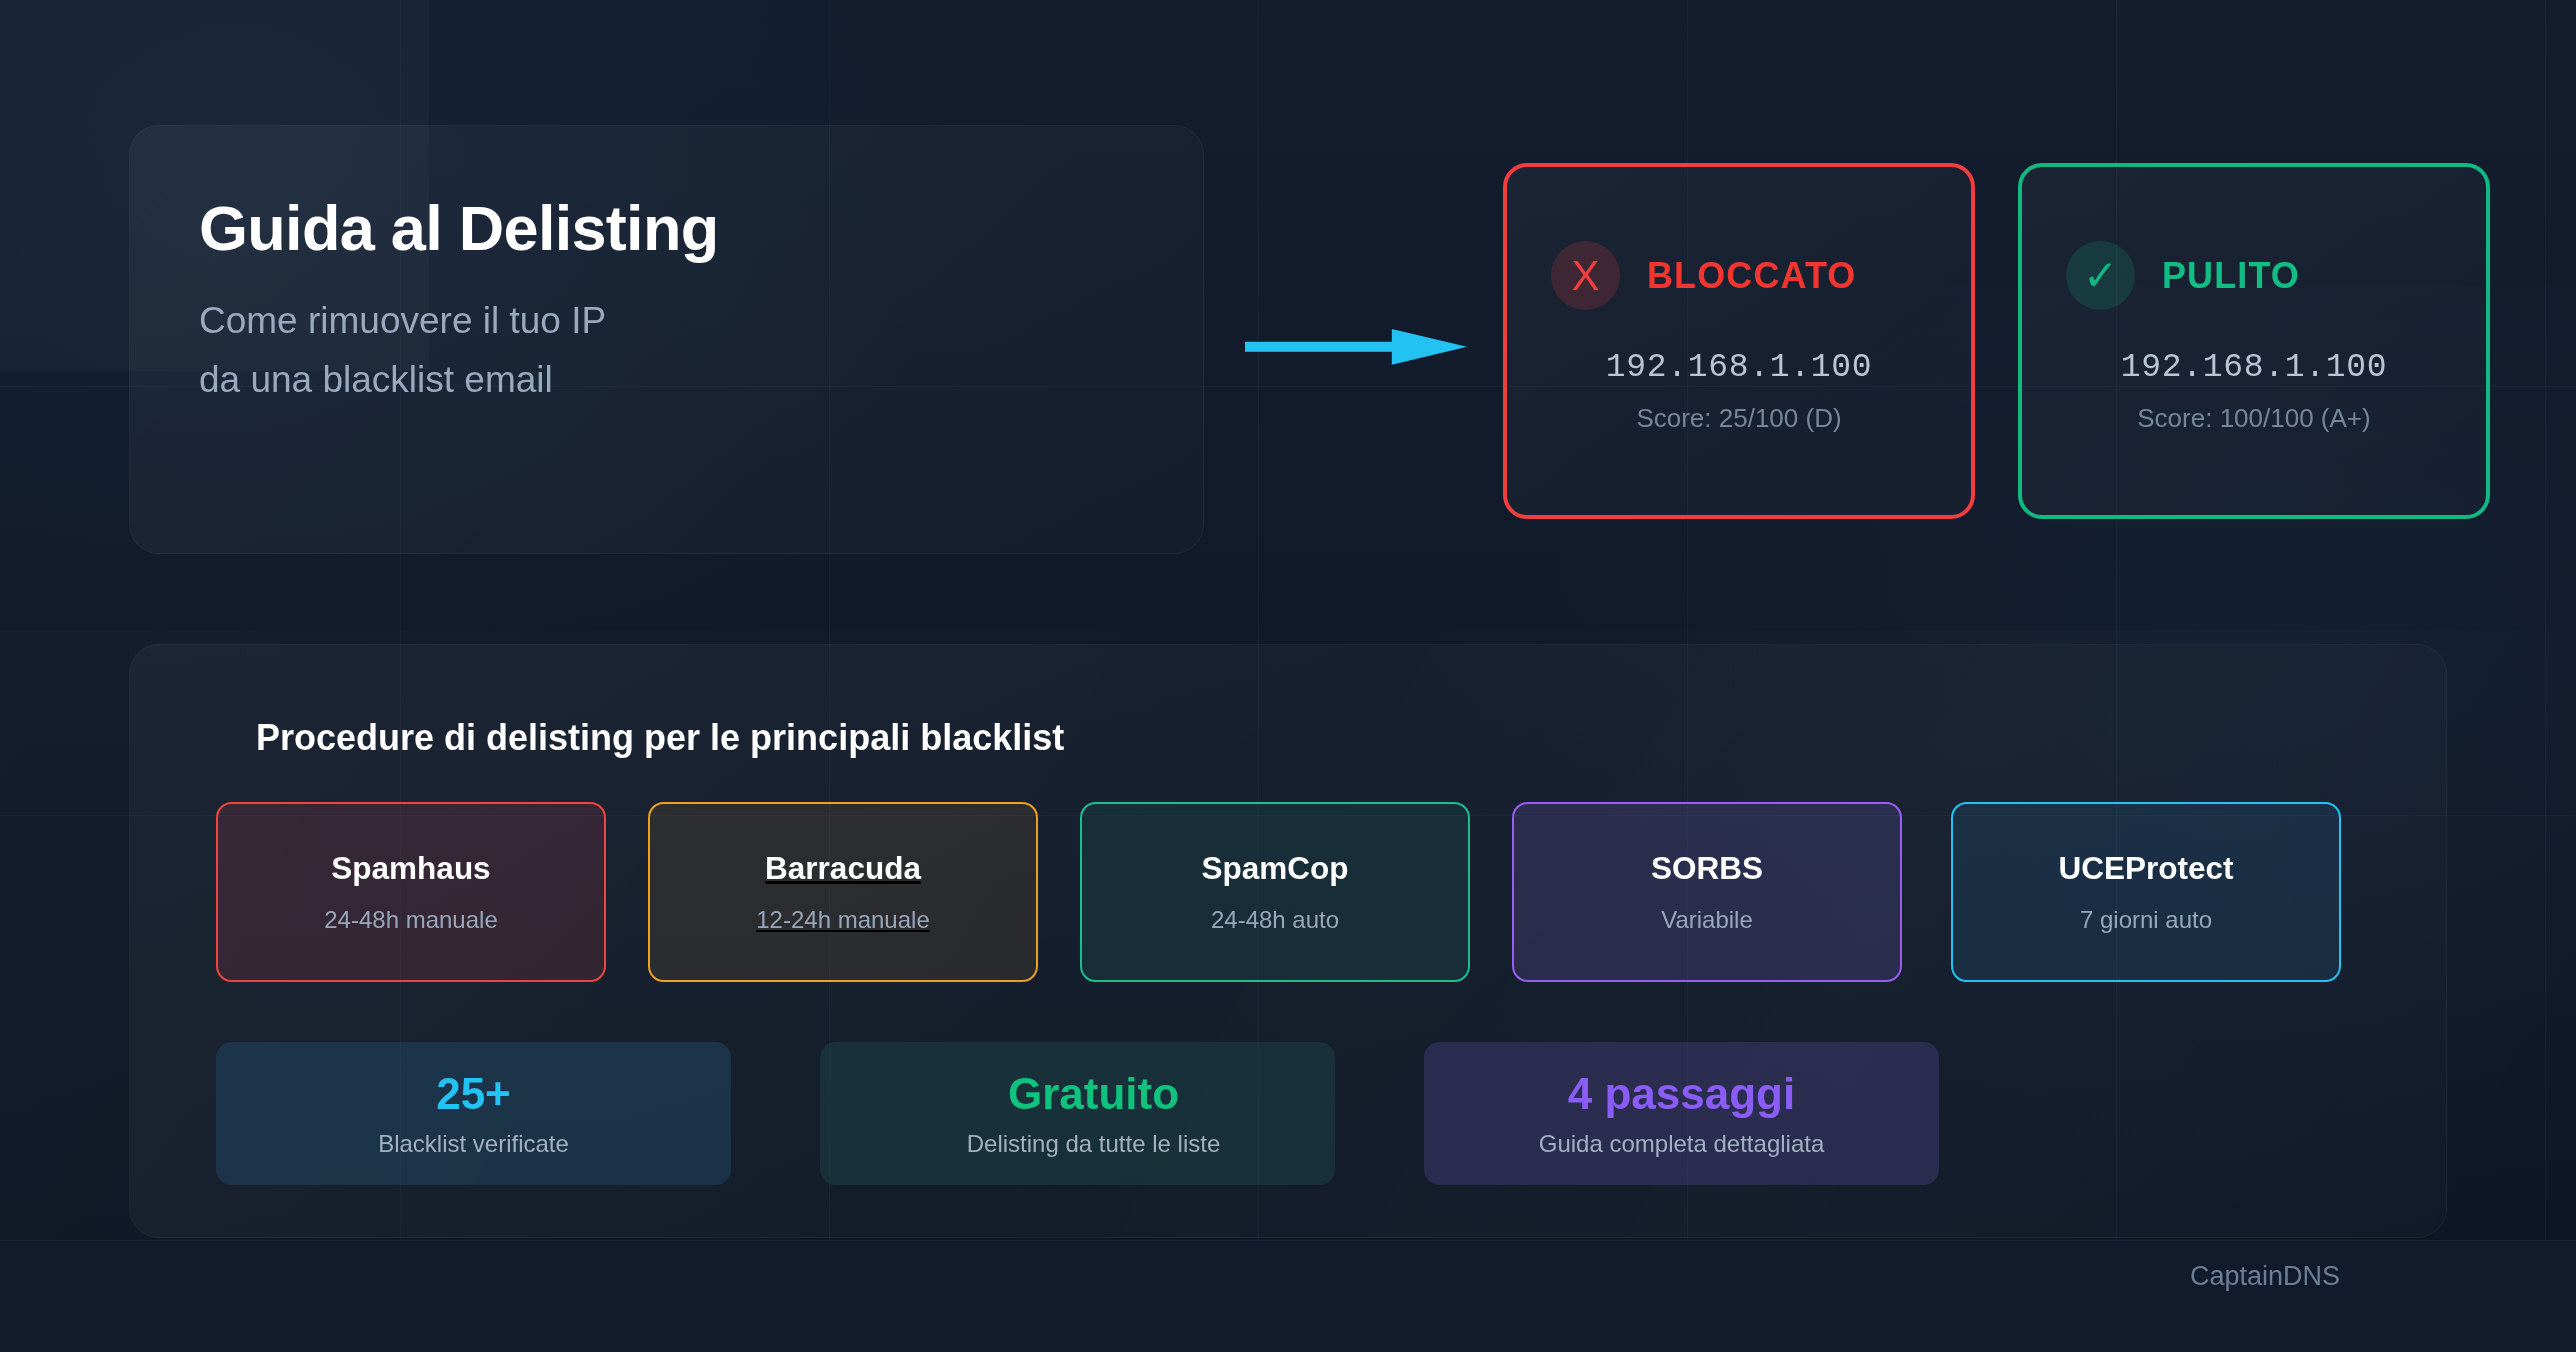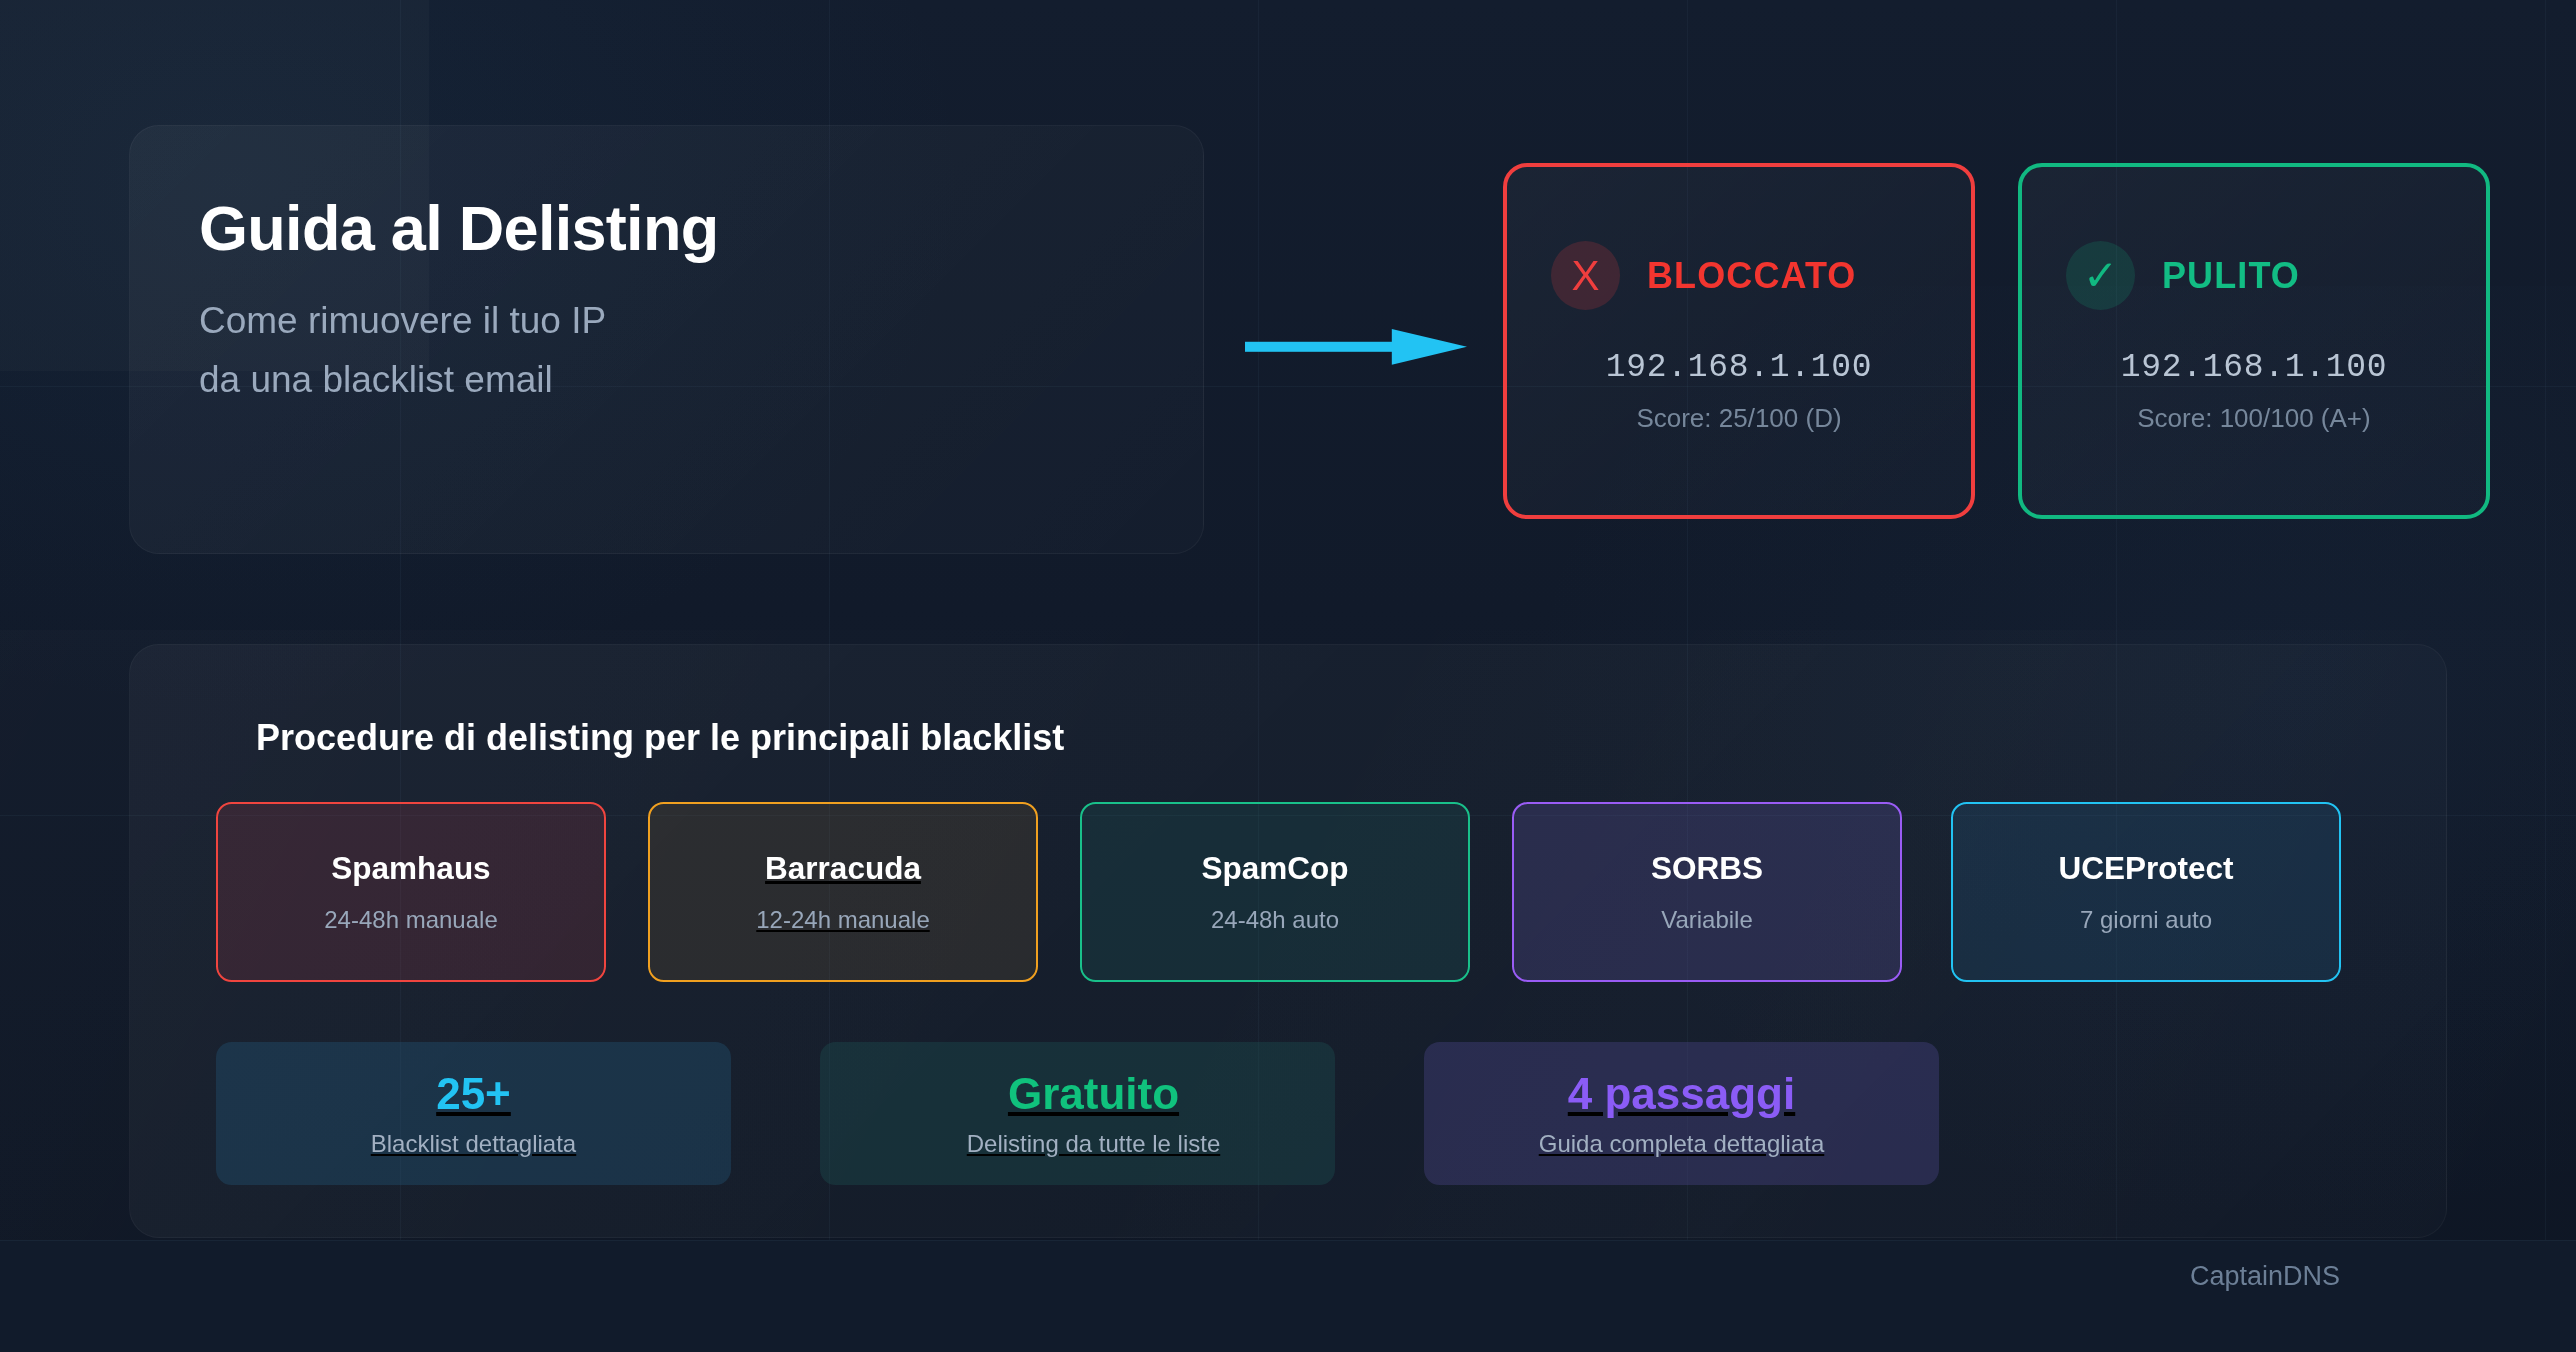--- a/index.html
+++ b/index.html
@@ -147,21 +147,20 @@
   .bl-name { font-size:31.5px; font-weight:bold; color:#ffffff; }
   .bl-time { font-size:24px; color:#98a7ba; }
 
   .stat-row { position:absolute; left:86px; top:397px; display:flex; gap:89px; }
   .stat-card {
     width:515px; height:143px;
     border-radius:15.7px;
     display:flex; flex-direction:column;
     align-items:center; justify-content:center;
     gap:11.4px;
-    text-decoration:underline;
   }
   .stat-value { font-size:44px; font-weight:bold; }
   .stat-label { font-size:24px; color:#a2b0c2; }
 
   .brand {
     position:absolute; left:2190px; top:1261px;
     font-size:27px; color:#6c7f96;
   }
 </style>
 </head>
@@ -229,21 +228,21 @@
           <div class="bl-time">Variabile</div>
         </div>
         <div class="bl-card" style="border: 2.1px solid rgb(34, 195, 243); background: rgba(35, 95, 135, 0.22); margin-left: 7px;">
           <div class="bl-name">UCEProtect</div>
           <div class="bl-time">7 giorni auto</div>
         </div>
       </div>
     <div class="stat-row" id="stat-row">
         <div class="stat-card" style="background: rgba(34, 90, 125, 0.34);">
           <div class="stat-value" style="color: rgb(34, 195, 243);">25+</div>
-          <div class="stat-label">Blacklist dettagliata</div>
+          <div class="stat-label">Blacklist verificate</div>
         </div>
         <div class="stat-card" style="background: rgba(28, 85, 85, 0.34); padding-left: 32px;">
           <div class="stat-value" style="color: rgb(16, 194, 125);">Gratuito</div>
           <div class="stat-label">Delisting da tutte le liste</div>
         </div>
         <div class="stat-card" style="background: rgba(73, 68, 132, 0.4);">
           <div class="stat-value" style="color: rgb(139, 92, 246);">4 passaggi</div>
           <div class="stat-label">Guida completa dettagliata</div>
         </div>
       </div>

